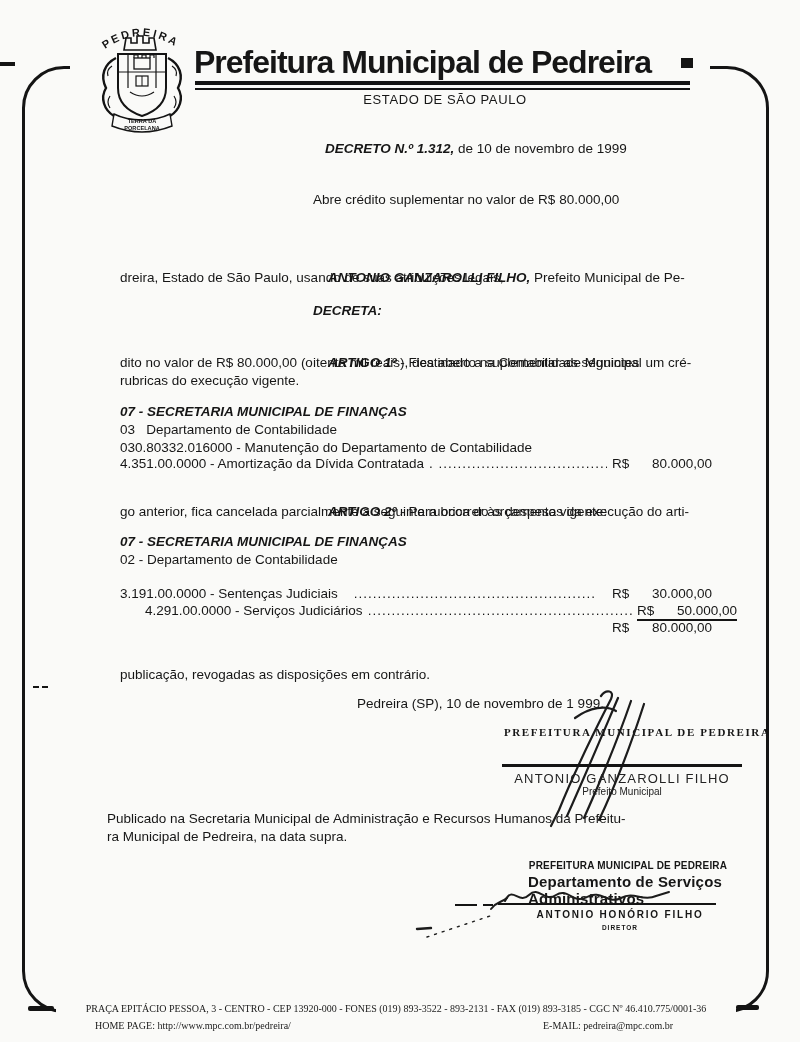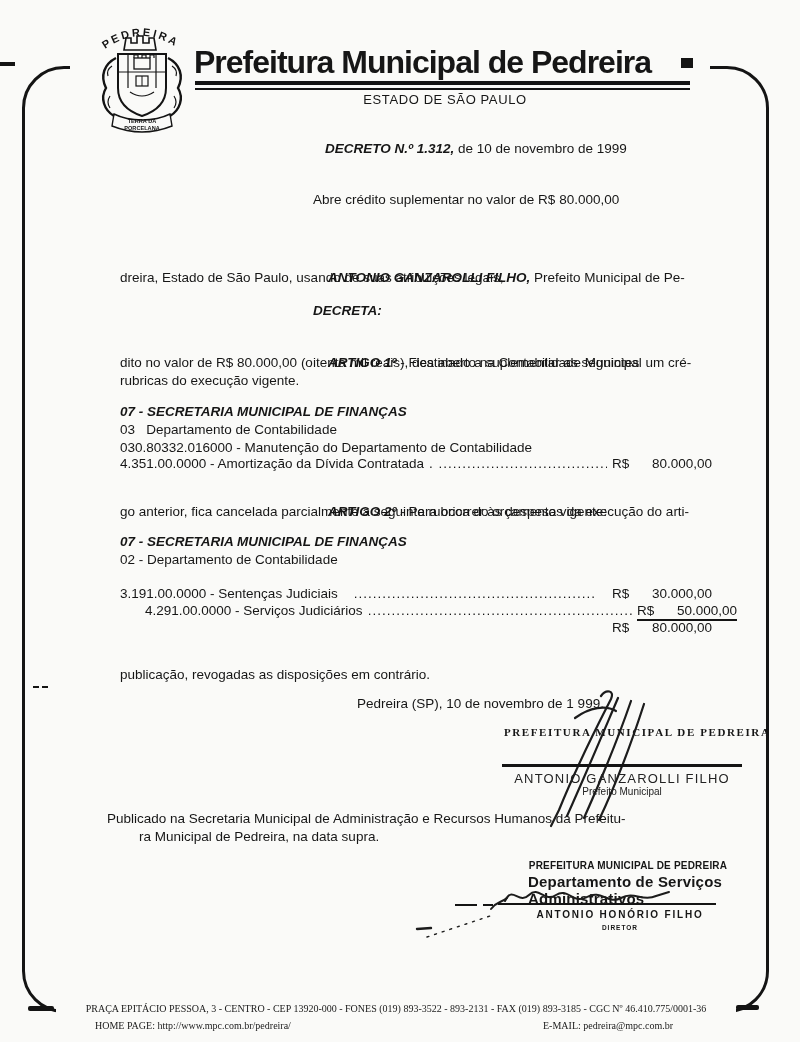--- a/index.html
+++ b/index.html
@@ -193,21 +193,21 @@
       <path d="M 139,16 C 129,47 112,94 94,132"></path>
       <path d="M 70,30 C 85,19 101,17 111,23"></path>
     </g>
   </svg>
 
   <div id="sig1-line"></div>
   <div id="sig1-name">ANTONIO GANZAROLLI FILHO</div>
   <div id="sig1-title">Prefeito Municipal</div>
 
   <div class="ln" style="left:107px;top:810px;">Publicado na Secretaria Municipal de Administração e Recursos Humanos da Prefeitu-</div>
-  <div class="ln" style="left:107px;top:828px;margin-left:32px;">ra Municipal de Pedreira, na data supra.</div>
+  <div class="ln" style="left:107px;top:828px;">ra Municipal de Pedreira, na data supra.</div>
 
   <div id="stamp2-org">PREFEITURA MUNICIPAL DE PEDREIRA</div>
   <div id="stamp2-dept">Departamento de Serviços Administrativos</div>
 
   <svg class="abs" style="left:415px;top:875px;" width="300" height="70" viewBox="0 0 300 70">
     <g fill="none" stroke="#1c1c1c" stroke-linecap="round">
       <path stroke-width="2" d="M 90,26 C 97,10 104,30 114,20 C 124,10 129,28 141,20 C 153,12 158,30 172,22 C 186,14 193,30 206,23 C 219,16 228,27 241,21 L 254,17"></path>
       <path stroke-width="2" d="M 76,34 C 82,26 86,28 92,23"></path>
       <path stroke-width="1.4" stroke-dasharray="2,6" d="M 12,62 L 78,40"></path>
       <path stroke-width="2.4" d="M 2,54 L 16,53"></path>

